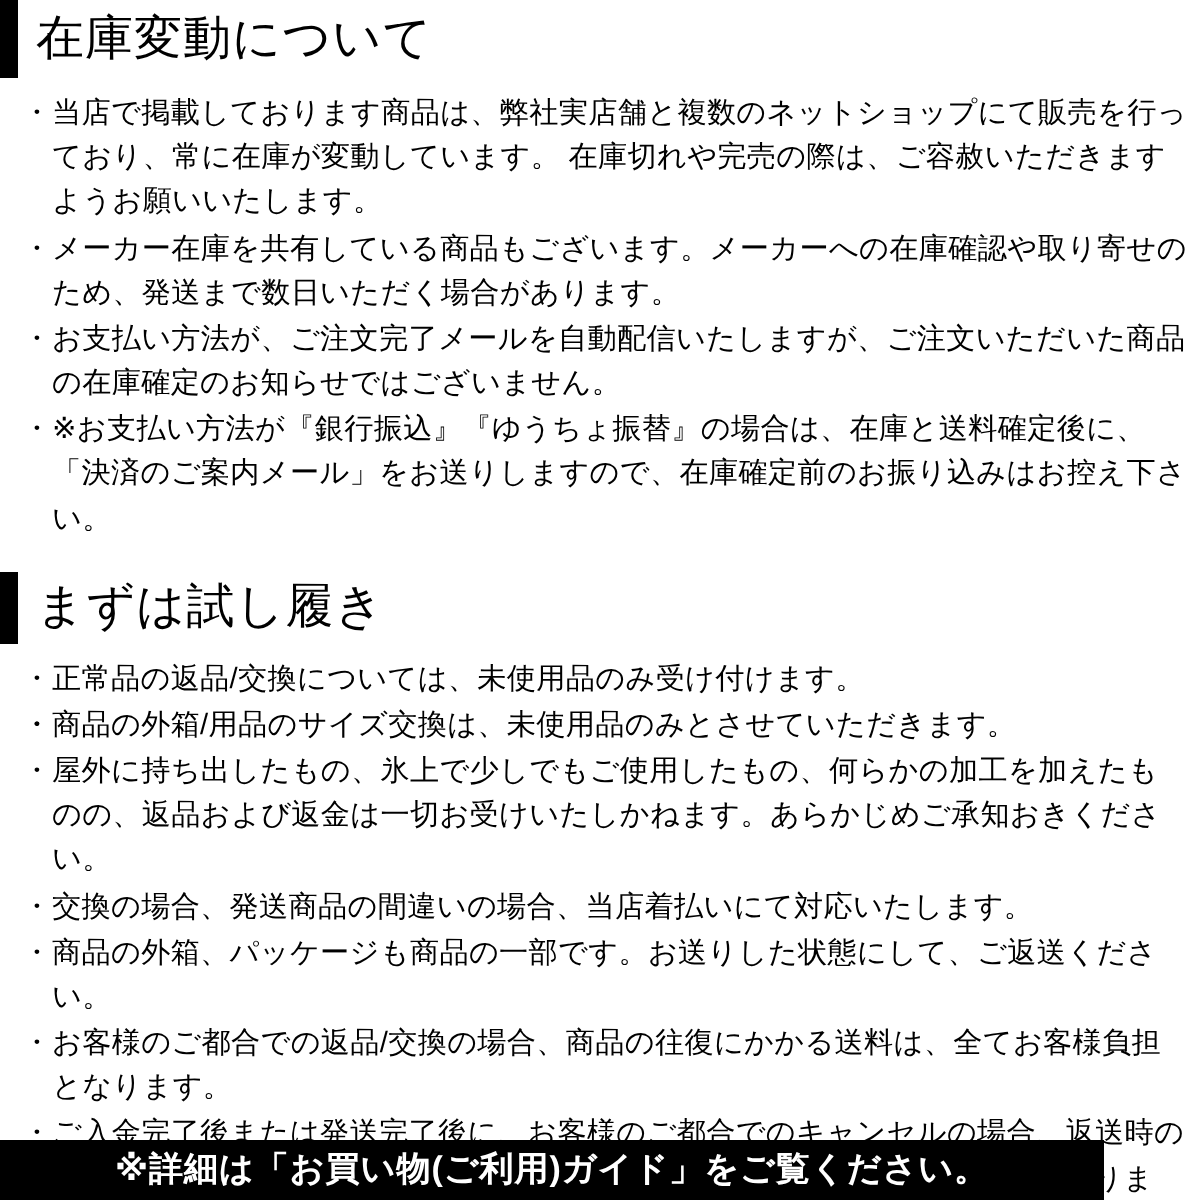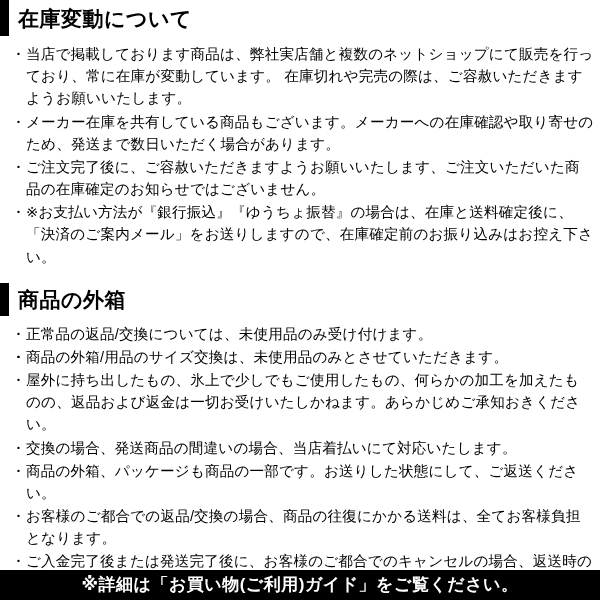--- a/index.html
+++ b/index.html
@@ -25,22 +25,22 @@
     align-items: stretch;
     margin: 0;
     padding: 0;
   }
   .heading-bar {
     width: 9px;
     background: #000000;
     flex: 0 0 9px;
   }
   .heading-text {
-    font-size: 21px;
-    font-weight: bold;
+    font-size: 24px;
+    font-weight: normal;
     line-height: 1.0;
     padding: 6px 0 6px 9px;
     letter-spacing: 0.5px;
     white-space: nowrap;
   }
   .section-1 .heading-text { padding-top: 8px; padding-bottom: 7px; }
   ul.bullets {
     list-style: none;
     margin: 0;
     padding: 0;
@@ -60,21 +60,21 @@
     top: 0;
   }
   .body-block {
     padding: 7px 6px 0 7px;
   }
   .gap-block { height: 14px; }
   .footer-bar {
     position: absolute;
     left: 0;
     bottom: 0;
-    width: 600px;
+    width: 552px;
     background: #000000;
     color: #ffffff;
     text-align: center;
     font-size: 17px;
     font-weight: bold;
     line-height: 30px;
     height: 30px;
     letter-spacing: 0.5px;
   }
 </style>
@@ -85,32 +85,32 @@
 
   <div class="section-1">
     <div class="section-heading">
       <div class="heading-bar"></div>
       <div class="heading-text">在庫変動について</div>
     </div>
     <div class="body-block">
       <ul class="bullets">
         <li><span class="dot">・</span><span>当店で掲載しております商品は、弊社実店舗と複数のネットショップにて販売を行っており、常に在庫が変動しています。 在庫切れや完売の際は、ご容赦いただきますようお願いいたします。</span></li>
         <li><span class="dot">・</span><span>メーカー在庫を共有している商品もございます。メーカーへの在庫確認や取り寄せのため、発送まで数日いただく場合があります。</span></li>
-        <li><span class="dot">・</span><span>ご注文完了後に、ご容赦いただきますようお願いいたします、ご注文いただいた商品の在庫確定のお知らせではございません。</span></li>
+        <li><span class="dot">・</span><span>お支払い方法が、ご注文完了メールを自動配信いたしますが、ご注文いただいた商品の在庫確定のお知らせではございません。</span></li>
         <li><span class="dot">・</span><span>※お支払い方法が『銀行振込』『ゆうちょ振替』の場合は、在庫と送料確定後に、「決済のご案内メール」をお送りしますので、在庫確定前のお振り込みはお控え下さい。</span></li>
       </ul>
     </div>
   </div>
 
   <div class="gap-block"></div>
 
   <div class="section-2">
     <div class="section-heading">
       <div class="heading-bar"></div>
-      <div class="heading-text">商品の外箱</div>
+      <div class="heading-text">まずは試し履き</div>
     </div>
     <div class="body-block">
       <ul class="bullets">
         <li><span class="dot">・</span><span>正常品の返品/交換については、未使用品のみ受け付けます。</span></li>
         <li><span class="dot">・</span></li>
         <li><span class="dot">・</span><span>商品の外箱/用品のサイズ交換は、未使用品のみとさせていただきます。</span></li>
         <li><span class="dot">・</span><span>屋外に持ち出したもの、氷上で少しでもご使用したもの、何らかの加工を加えたものの、返品および返金は一切お受けいたしかねます。あらかじめご承知おきください。</span></li>
         <li><span class="dot">・</span><span>交換の場合、発送商品の間違いの場合、当店着払いにて対応いたします。</span></li>
         <li><span class="dot">・</span><span>商品の外箱、パッケージも商品の一部です。お送りした状態にして、ご返送ください。</span></li>
         <li><span class="dot">・</span><span>お客様のご都合での返品/交換の場合、商品の往復にかかる送料は、全てお客様負担となります。</span></li>

